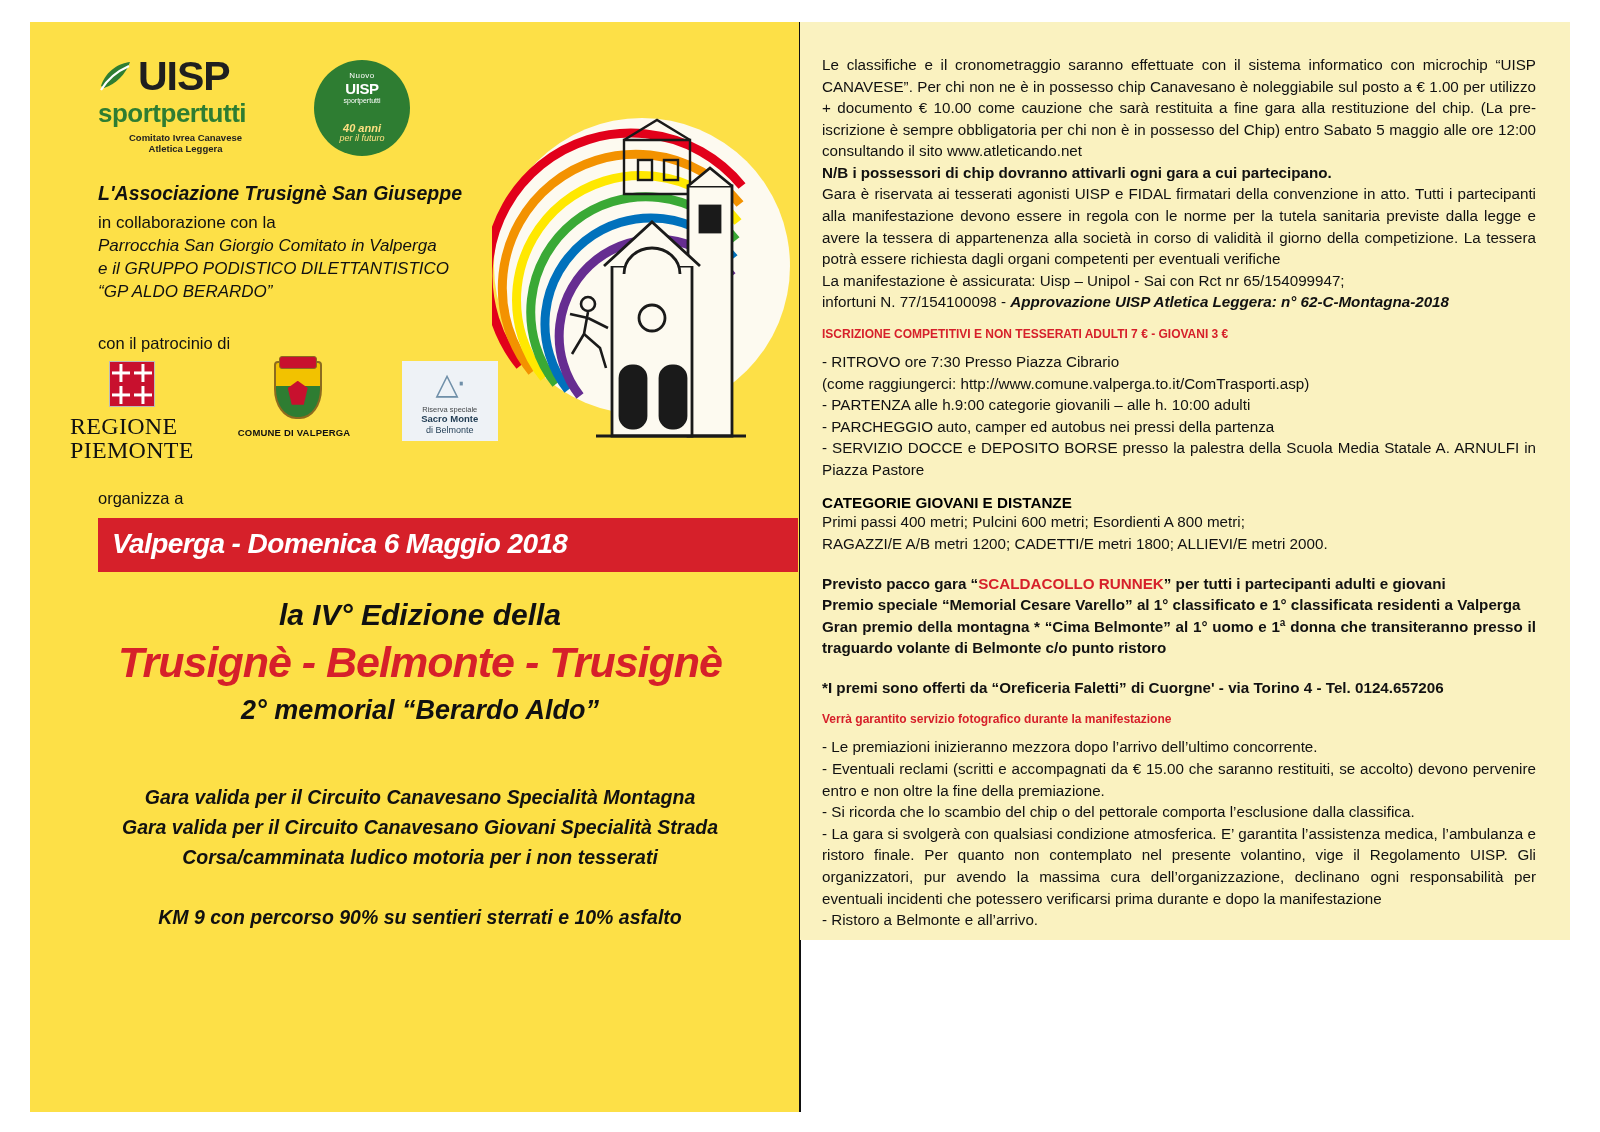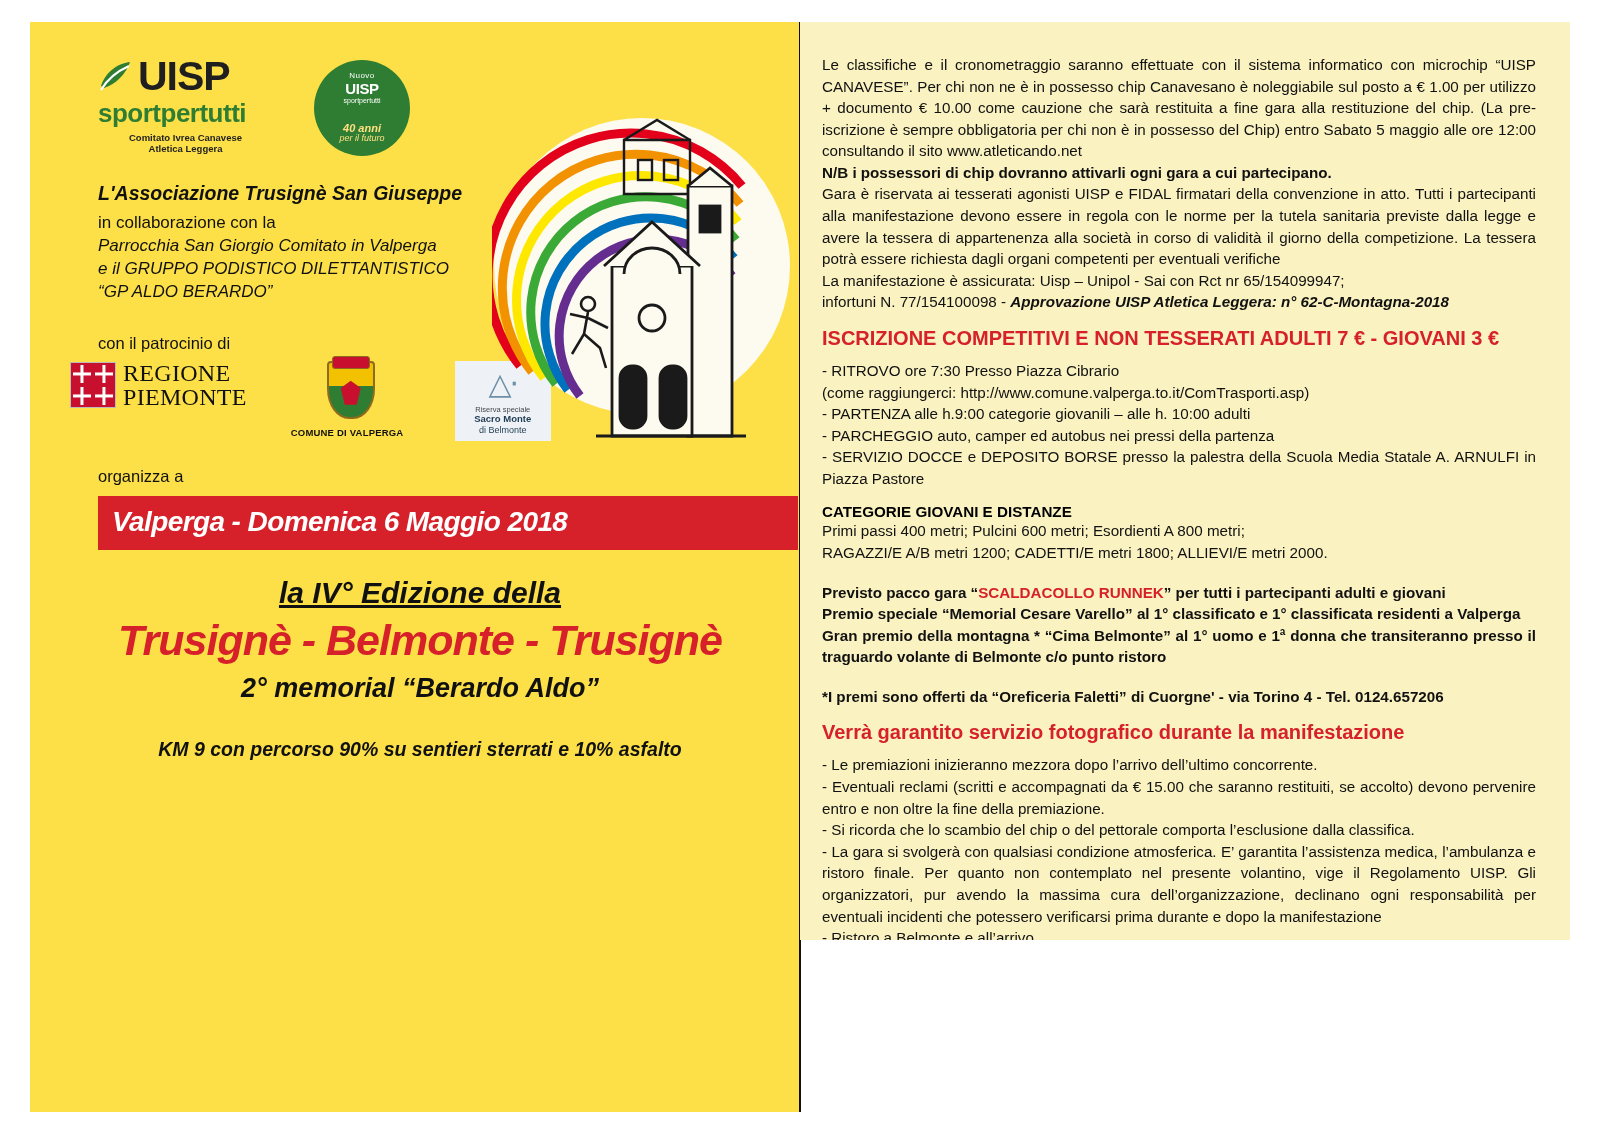--- a/index.html
+++ b/index.html
@@ -117,20 +117,21 @@
     display: flex;
     align-items: flex-start;
     gap: 44px;
     margin: 8px 0 0 0;
   }
   
   .regione {
     display: flex;
     align-items: center;
     gap: 7px;
+    flex-direction: column;
   }
   .regione-flag {
     width: 46px; height: 46px;
     display: grid;
     grid-template-columns: 1fr 1fr;
     grid-template-rows: 1fr 1fr;
     border: 1px solid #bbb;
   }
   .regione-flag i {
     display: block;
@@ -234,21 +235,20 @@
   }
   .edizione {
     text-align: center;
     margin-top: 26px;
   }
   .ed-1 {
     font-size: 30px;
     font-style: italic;
     font-weight: bold;
     color: #111;
-    text-decoration: underline;
   }
   .ed-2 {
     font-size: 43px;
     font-weight: bold;
     font-style: italic;
     color: #d6202a;
     letter-spacing: -1px;
     margin-top: 6px;
   }
   .ed-3 {
@@ -302,21 +302,21 @@
     color: #111;
     text-align: justify;
   }
   .rp .b { font-weight: bold; }
   .rp .bi { font-weight: bold; font-style: italic; }
   .rp .red { color: #d6202a; font-weight: bold; }
   .gap18 { height: 18px; }
   .head-red {
     color: #d6202a;
     font-weight: bold;
-    font-size: 20px;
+    font-size: 12px;
     margin: 14px 0 10px;
   }
   .sec-head {
     font-weight: bold;
     font-size: 15.2px;
     margin-top: 14px;
   }
   .divider {
     position: absolute;
     left: 799px;
@@ -398,20 +398,25 @@
     <div class="red-banner">
       <div class="red-banner-text">Valperga - Domenica 6 Maggio 2018</div>
     </div>
 
     <div class="edizione">
       <div class="ed-1">la IV° Edizione della</div>
       <div class="ed-2">Trusignè - Belmonte - Trusignè</div>
       <div class="ed-3">2° memorial “Berardo Aldo”</div>
     </div>
 
+    <div class="valida">
+      <div>Gara valida per il Circuito Canavesano Specialità Montagna</div>
+      <div>Gara valida per il Circuito Canavesano Giovani Specialità Strada</div>
+      <div>Corsa/camminata ludico motoria per i non tesserati</div>
+    </div>
 
     <div class="km">KM 9 con percorso 90% su sentieri sterrati e 10% asfalto</div>
 
     <div class="artwork">
       <svg width="300" height="430" viewBox="0 0 300 430">
 
         <circle cx="150" cy="200" r="148" fill="#fdfaf0"></circle>
 
         <g fill="none" stroke-width="9">
           <path d="M28 300 A 125 125 0 0 1 250 120" stroke="#e2001a"></path>

